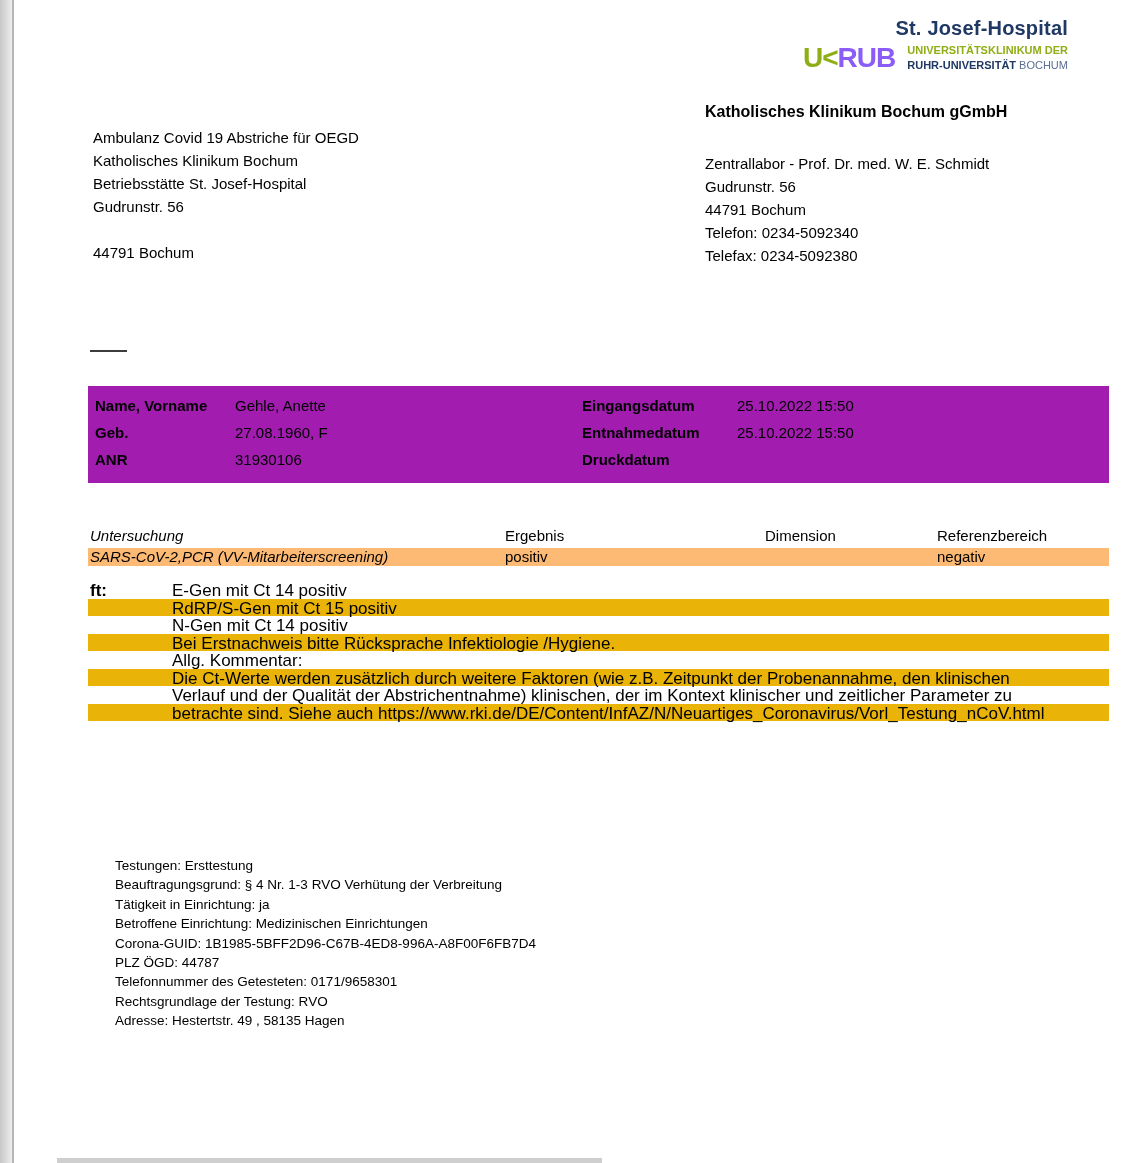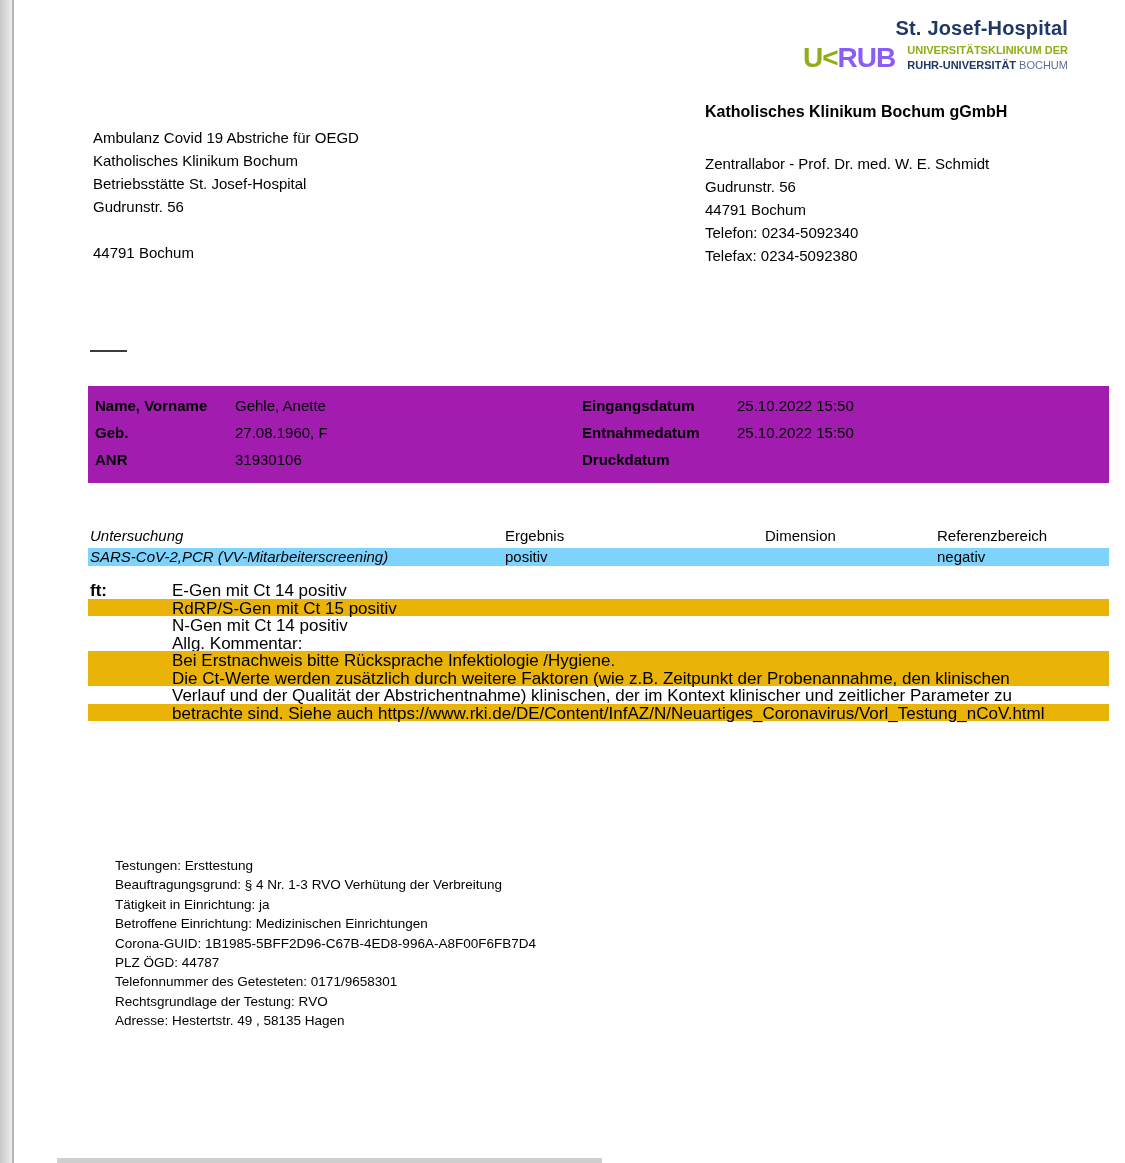--- a/index.html
+++ b/index.html
@@ -44,21 +44,21 @@
   }
   .pbox-row { position:relative; height:27px; }
   .pbox-label  { position:absolute; left:7px;   font-weight:bold; white-space:nowrap; }
   .pbox-value  { position:absolute; left:147px; white-space:nowrap; }
   .pbox-label2 { position:absolute; left:494px; font-weight:bold; white-space:nowrap; }
   .pbox-value2 { position:absolute; left:649px; white-space:nowrap; }
   
   .results { position:absolute; left:88px; top:527px; width:1021px; }
   .res-row { position:relative; height:18px; white-space:nowrap; }
   .res-head { height:19px; margin-bottom:2px; }
-  .res-data { background:#7dd3fc; }
+  .res-data { background:#fdba74; }
   .col-unt { position:absolute; left:2px;font-style:italic; }
   .col-erg { position:absolute; left:417px; }
   .col-dim { position:absolute; left:677px; }
   .col-ref { position:absolute; left:849px; }
   
   .comment { position:absolute; left:88px; top:581px; width:1021px; }
   .cm-row { position:relative; height:17.5px; white-space:nowrap; font-size:17px; }
   .cm-row.striped { background:#eab308; }
   .cm-label { position:absolute; left:2px; font-weight:bold; }
   .cm-text { position:absolute; left:84px; }
@@ -142,25 +142,25 @@
   <div class="cm-row">
     <span class="cm-label">ft:</span>
     <span class="cm-text">E-Gen mit Ct 14 positiv</span>
   </div>
   <div class="cm-row striped">
     <span class="cm-text">RdRP/S-Gen mit Ct 15 positiv</span>
   </div>
   <div class="cm-row">
     <span class="cm-text">N-Gen mit Ct 14 positiv</span>
   </div>
+  <div class="cm-row striped">
+    <span class="cm-text">Bei Erstnachweis bitte Rücksprache Infektiologie /Hygiene.</span>
+  </div>
   <div class="cm-row">
     <span class="cm-text">Allg. Kommentar:</span>
-  </div>
-  <div class="cm-row striped">
-    <span class="cm-text">Bei Erstnachweis bitte Rücksprache Infektiologie /Hygiene.</span>
   </div>
   <div class="cm-row striped">
     <span class="cm-text">Die Ct-Werte werden zusätzlich durch weitere Faktoren (wie z.B. Zeitpunkt der Probenannahme, den klinischen</span>
   </div>
   <div class="cm-row">
     <span class="cm-text">Verlauf und der Qualität der Abstrichentnahme) klinischen, der im Kontext klinischer und zeitlicher Parameter zu</span>
   </div>
   <div class="cm-row striped">
     <span class="cm-text">betrachte sind. Siehe auch https://www.rki.de/DE/Content/InfAZ/N/Neuartiges_Coronavirus/Vorl_Testung_nCoV.html</span>
   </div>

